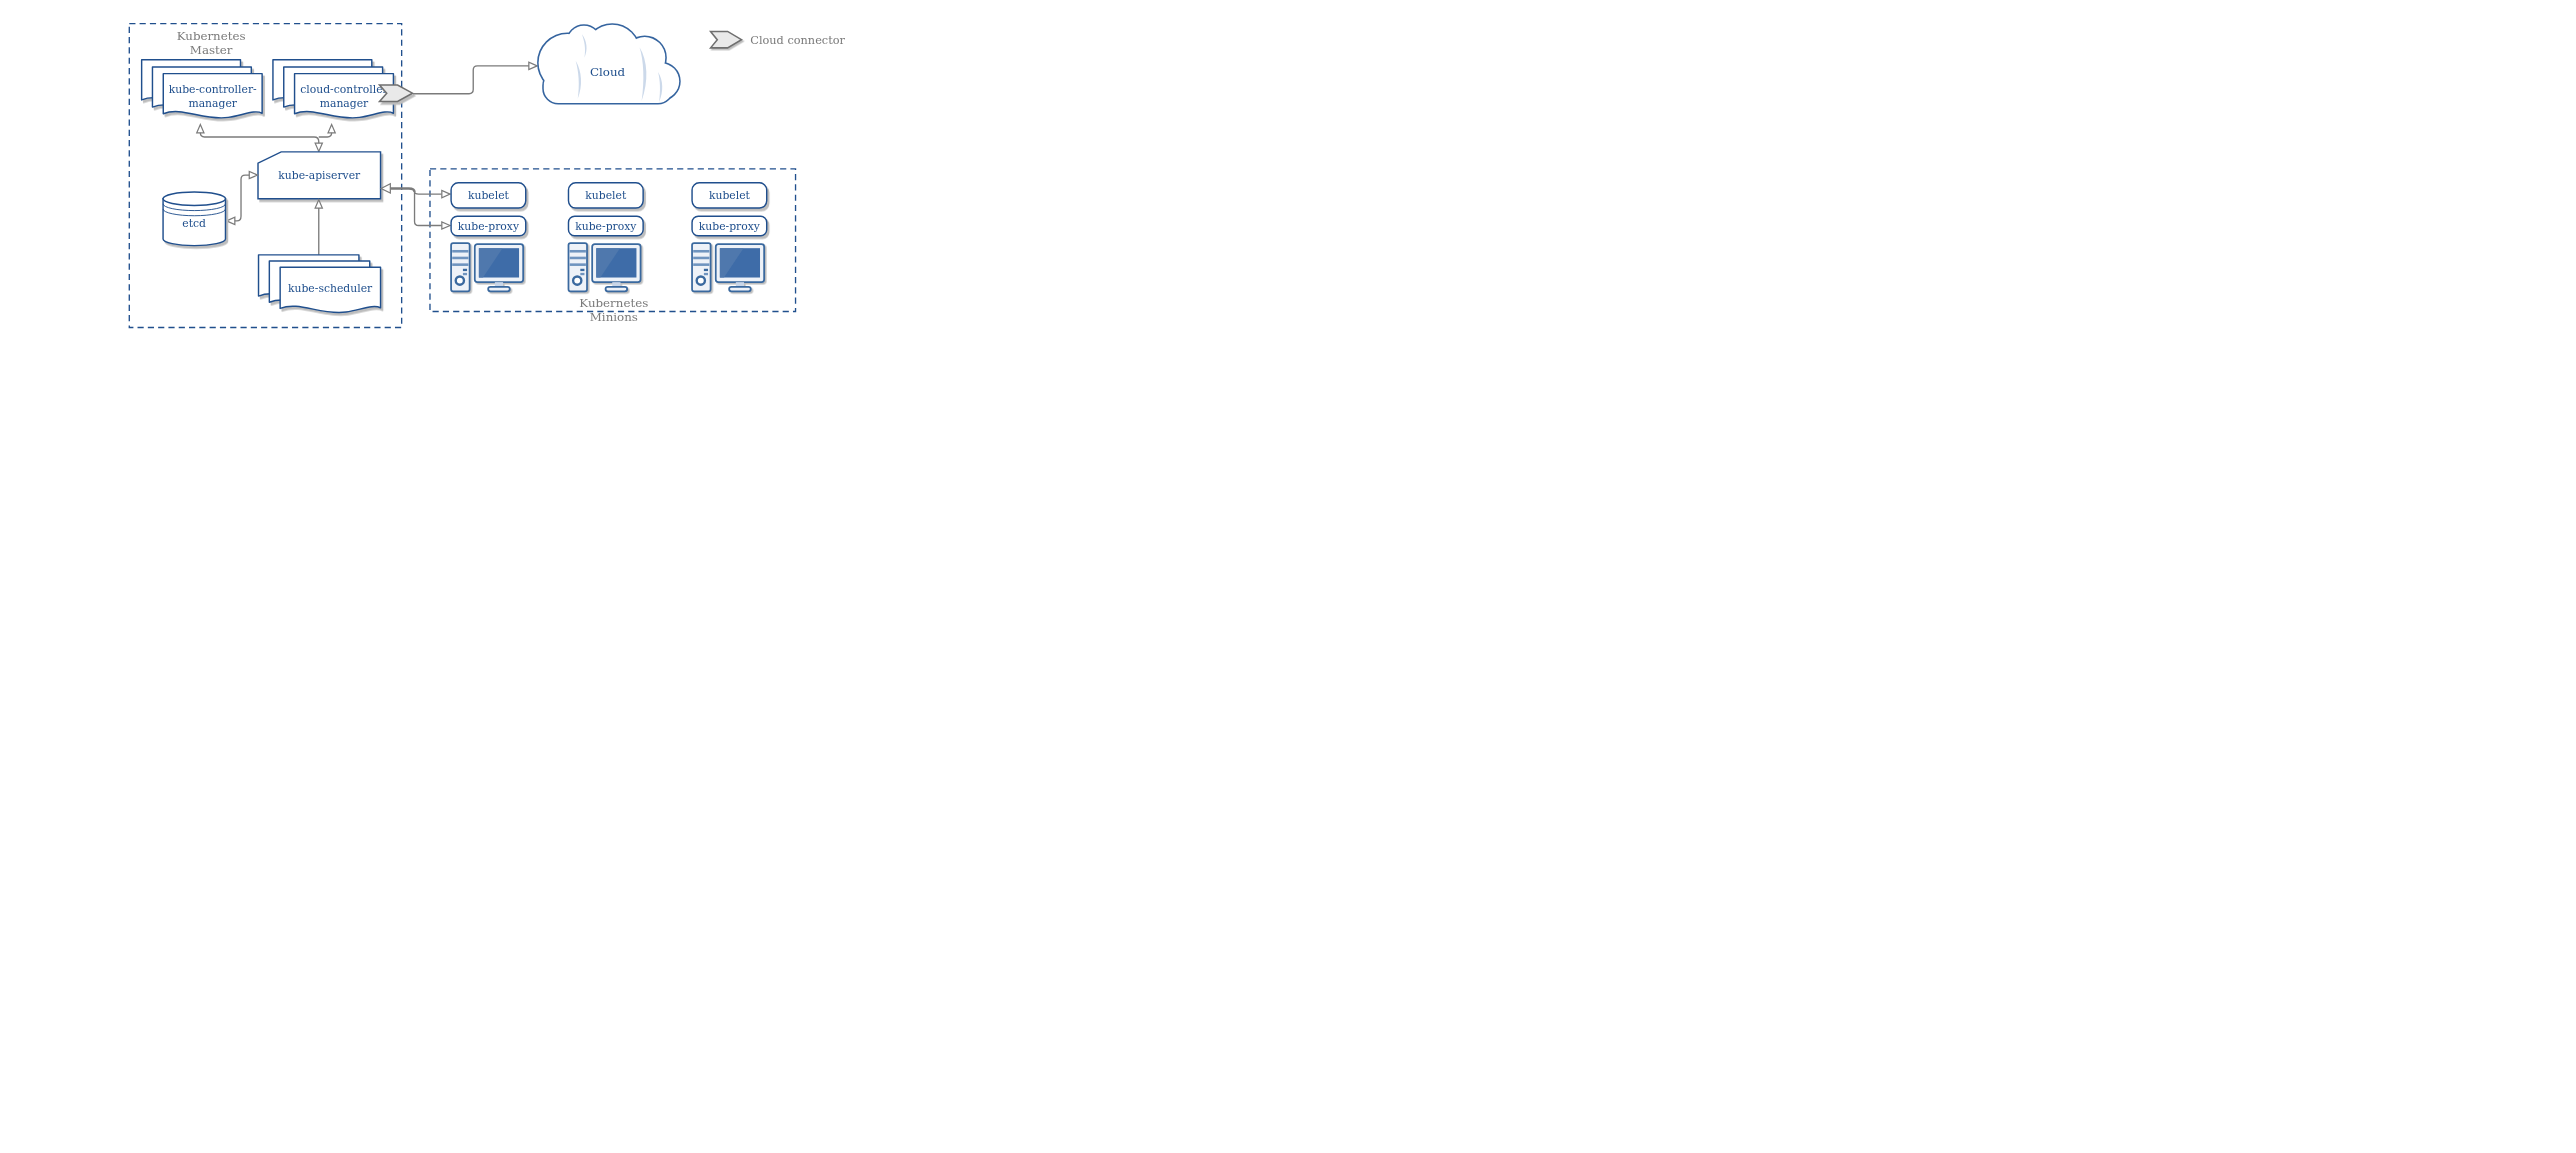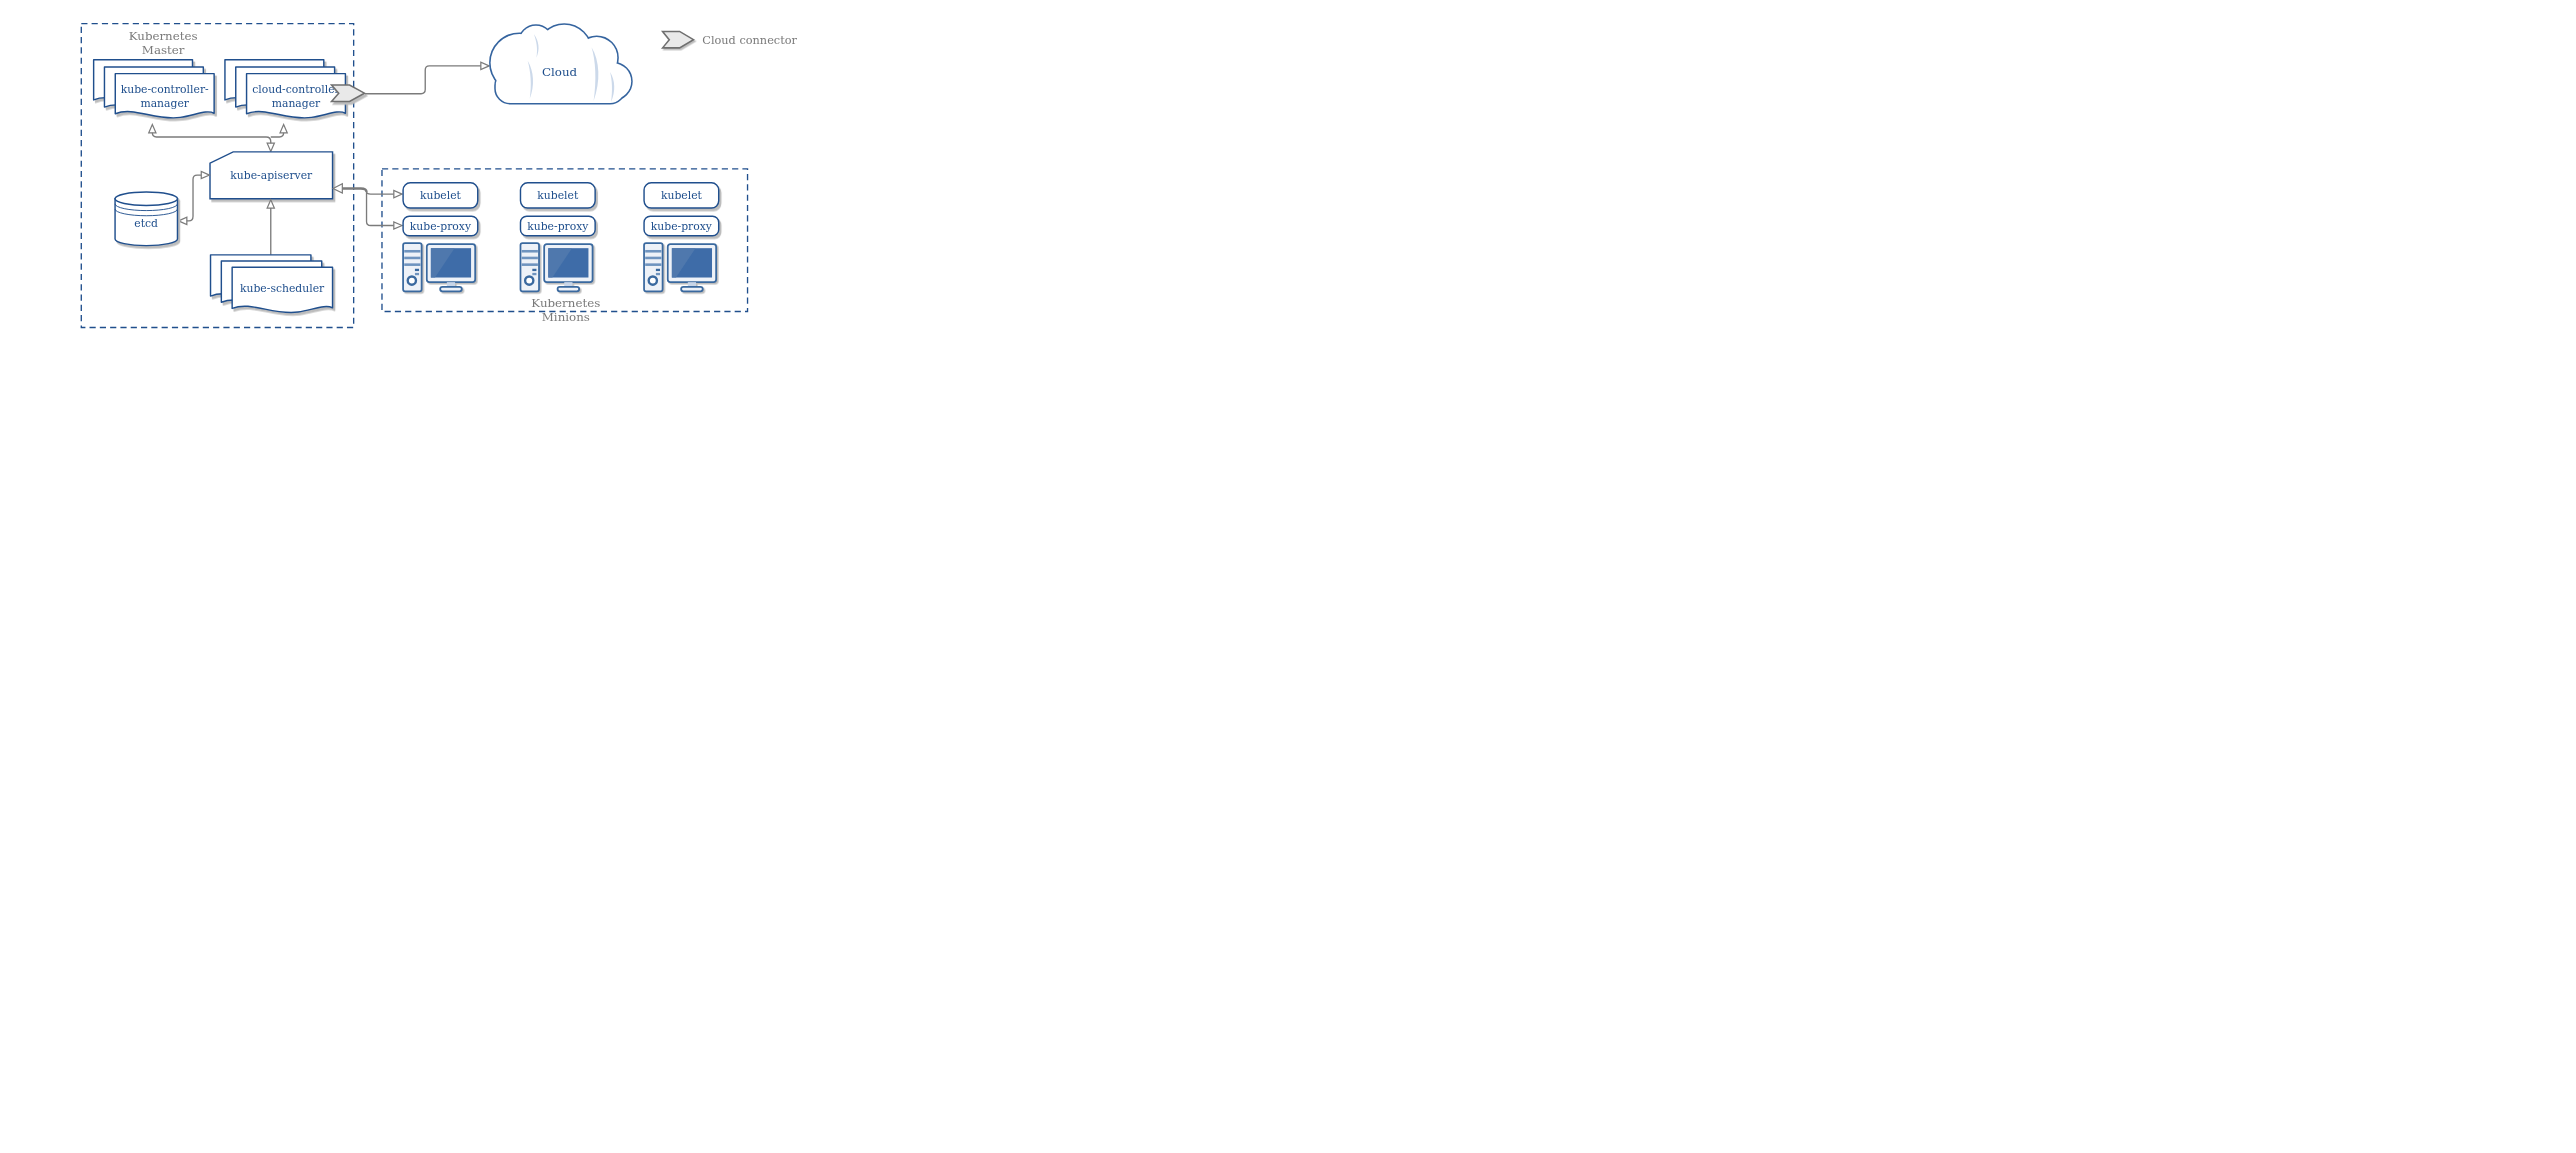--- a/index.html
+++ b/index.html
@@ -3,21 +3,21 @@
 <meta charset="utf-8">
 <style>
   :root{
     --node-blue:#204f8d; --text-blue:#1e4e8c; --cloud-blue:#35649f;
     --crescent:#ccd9ea; --icon-blue:#3a699f; --icon-light:#eef2f8;
     --icon-stripe:#6f94bf; --screen-blue:#3e6ca8; --screen-hi:#4f78ad;
     --arrow-gray:#7b7b7b; --label-gray:#7a7a7a; --legend-fill:#e9e9e9;
     --legend-stroke:#6f6f6f; --shadow-gray:#bdbdbd; --bg:#ffffff;
   }
   html,body{margin:0;padding:0;background:var(--bg);}
-  .stage{width:800px;height:346px;position:relative;background:var(--bg);}
+  .stage{width:800px;height:346px;position:relative;background:var(--bg);margin-left:48px;}
   svg{display:block;font-family:"DejaVu Serif", serif;}
   .boundary{fill:none;stroke:var(--node-blue);stroke-width:2.6;stroke-dasharray:12 8;}
   .doc{fill:#fff;stroke:var(--node-blue);stroke-width:2.8;stroke-linejoin:round;}
   .node{fill:#fff;stroke:var(--node-blue);stroke-width:2.8;}
   .sh{filter:drop-shadow(4px 5px 0px var(--shadow-gray));}
   .shs{filter:drop-shadow(3px 3px 0px var(--shadow-gray));}
   .wire{fill:none;stroke:var(--arrow-gray);stroke-width:2.6;}
   .wire-thick{fill:none;stroke:var(--arrow-gray);stroke-width:4.6;}
   .ah{fill:#fff;stroke:var(--arrow-gray);stroke-width:2.4;stroke-linejoin:miter;}
   .chev{fill:var(--legend-fill);stroke:var(--legend-stroke);stroke-width:3;stroke-linejoin:miter;}

